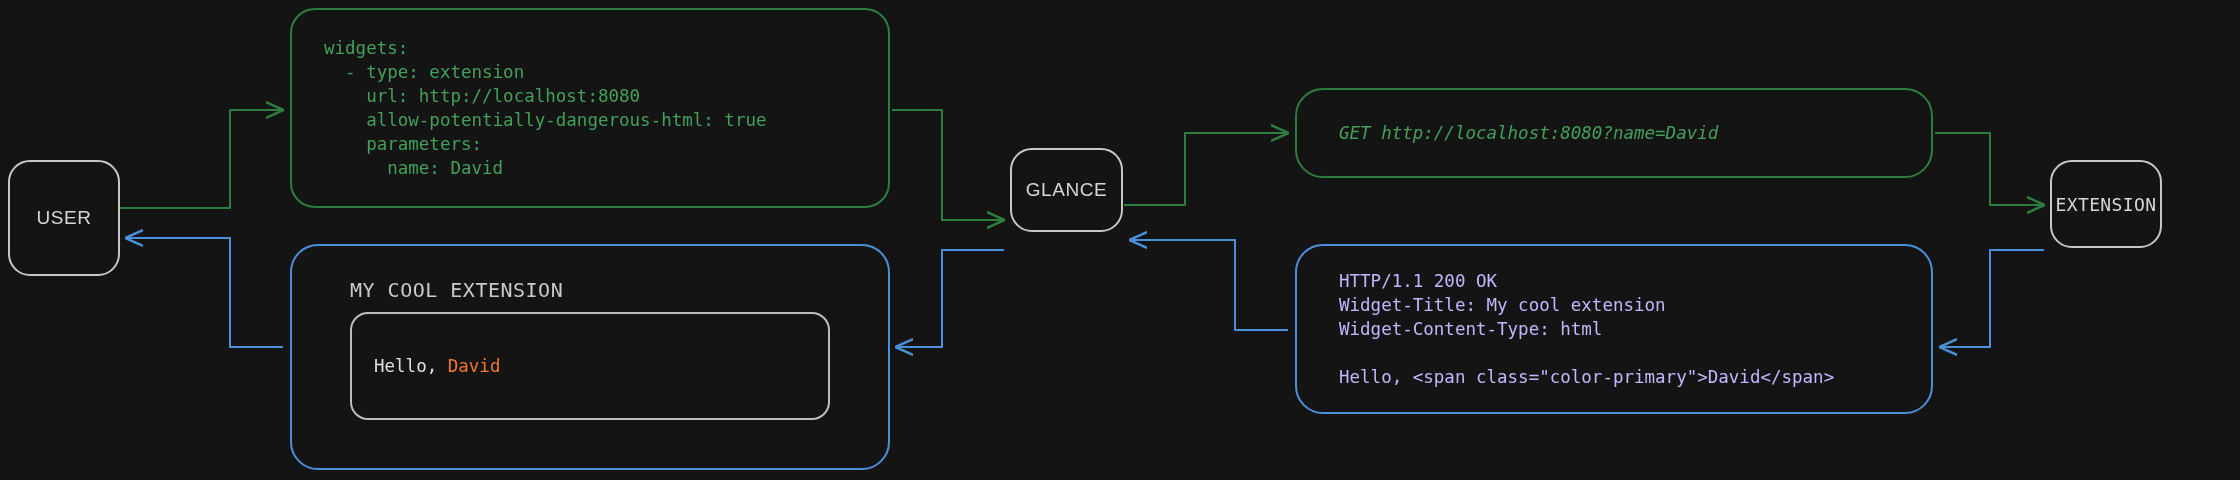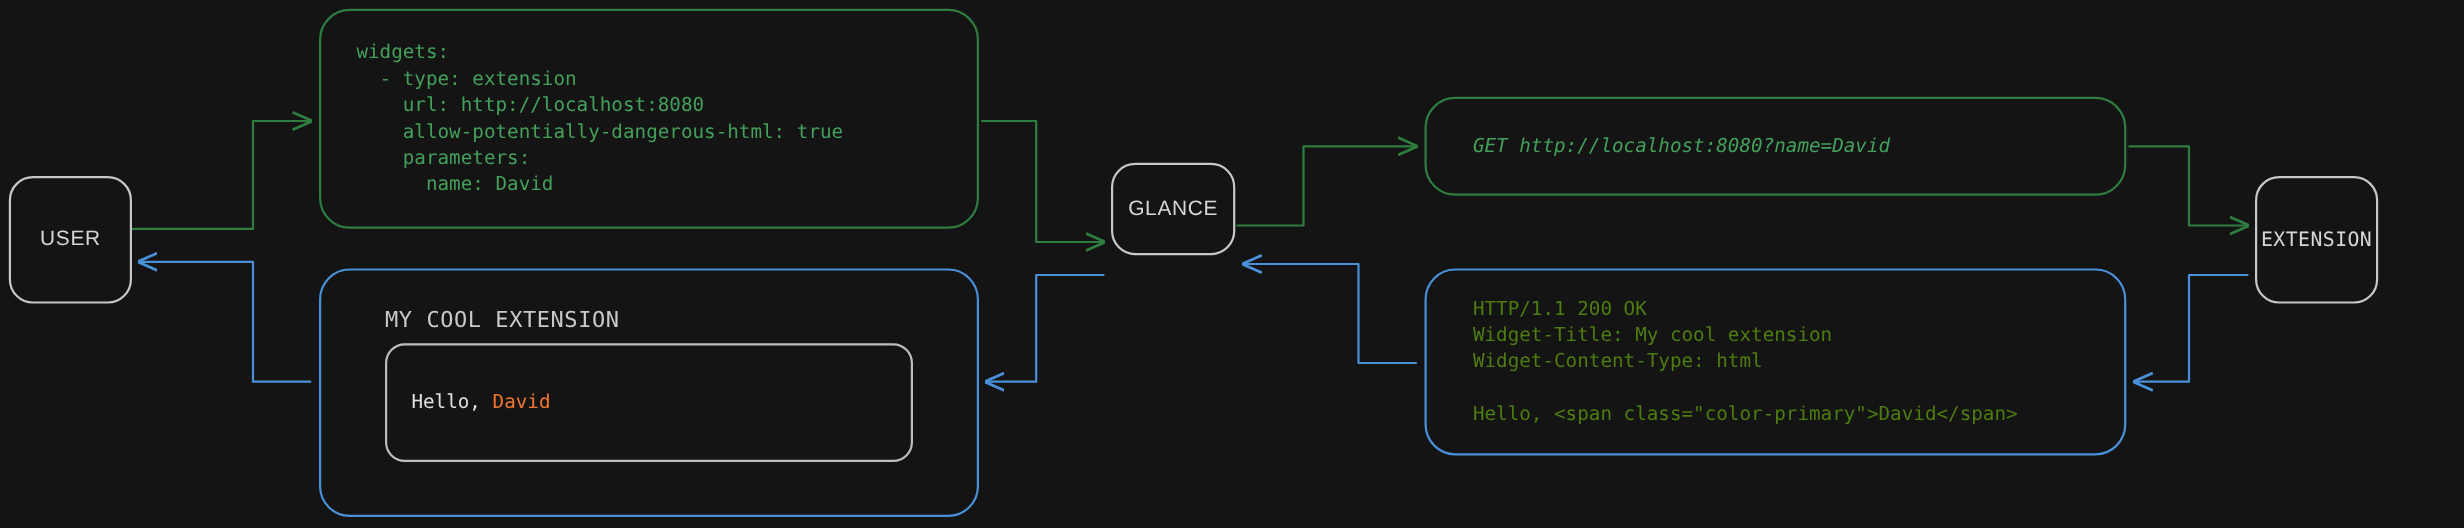--- a/index.html
+++ b/index.html
@@ -42,21 +42,21 @@
     font-size: 19px;
     letter-spacing: 0.6px;
   }
   .actor-mono {
     font-family: "DejaVu Sans Mono", "Liberation Mono", monospace;
     font-size: 18px;
     letter-spacing: 0.4px;
   }
   #user-node     { left: 8px;   top: 160px; width: 112px; height: 116px; }
   #glance-node   { left: 1010px; top: 148px; width: 113px; height: 84px; }
-  #extension-node{ left: 2050px; top: 160px; width: 112px; height: 116px; }
+  #extension-node{ left: 2050px; top: 160px; width: 112px; height: 88px; }
 
   
   .msgbox {
     position: absolute;
     box-sizing: border-box;
     border-radius: 28px;
     background: #141414;
     z-index: 2;
     display: flex;
     flex-direction: column;
@@ -66,23 +66,23 @@
   .msgbox.blue  { border: 2px solid #4a90d9; }
 
   .code {
     margin: 0;
     font-family: "DejaVu Sans Mono", "Liberation Mono", monospace;
     font-size: 17.5px;
     line-height: 24px;
     white-space: pre;
   }
   .code.green { color: #43a05a; }
-  .code.blue  { color: #4d7c0f; }
+  .code.blue  { color: #c4b5fd; }
 
-  #yaml-box      { left: 290px;  top: 8px;   width: 600px; height: 200px; padding: 0 0 0 32px; }
+  #yaml-box      { left: 290px;  top: 8px;   width: 600px; height: 200px; padding: 0 0 0 32px; border-radius: 25px; }
   #get-box       { left: 1295px; top: 88px;  width: 638px; height: 90px;  padding: 0 0 0 42px; font-style: italic; }
   #response-box  { left: 1295px; top: 244px; width: 638px; height: 170px; padding: 0 0 0 42px; }
   #widget-box    { left: 290px;  top: 244px; width: 600px; height: 226px; padding: 0; }
 
   
   #widget-inner {
     position: absolute;
     left: 58px;
     top: 32px;
     right: 58px;

